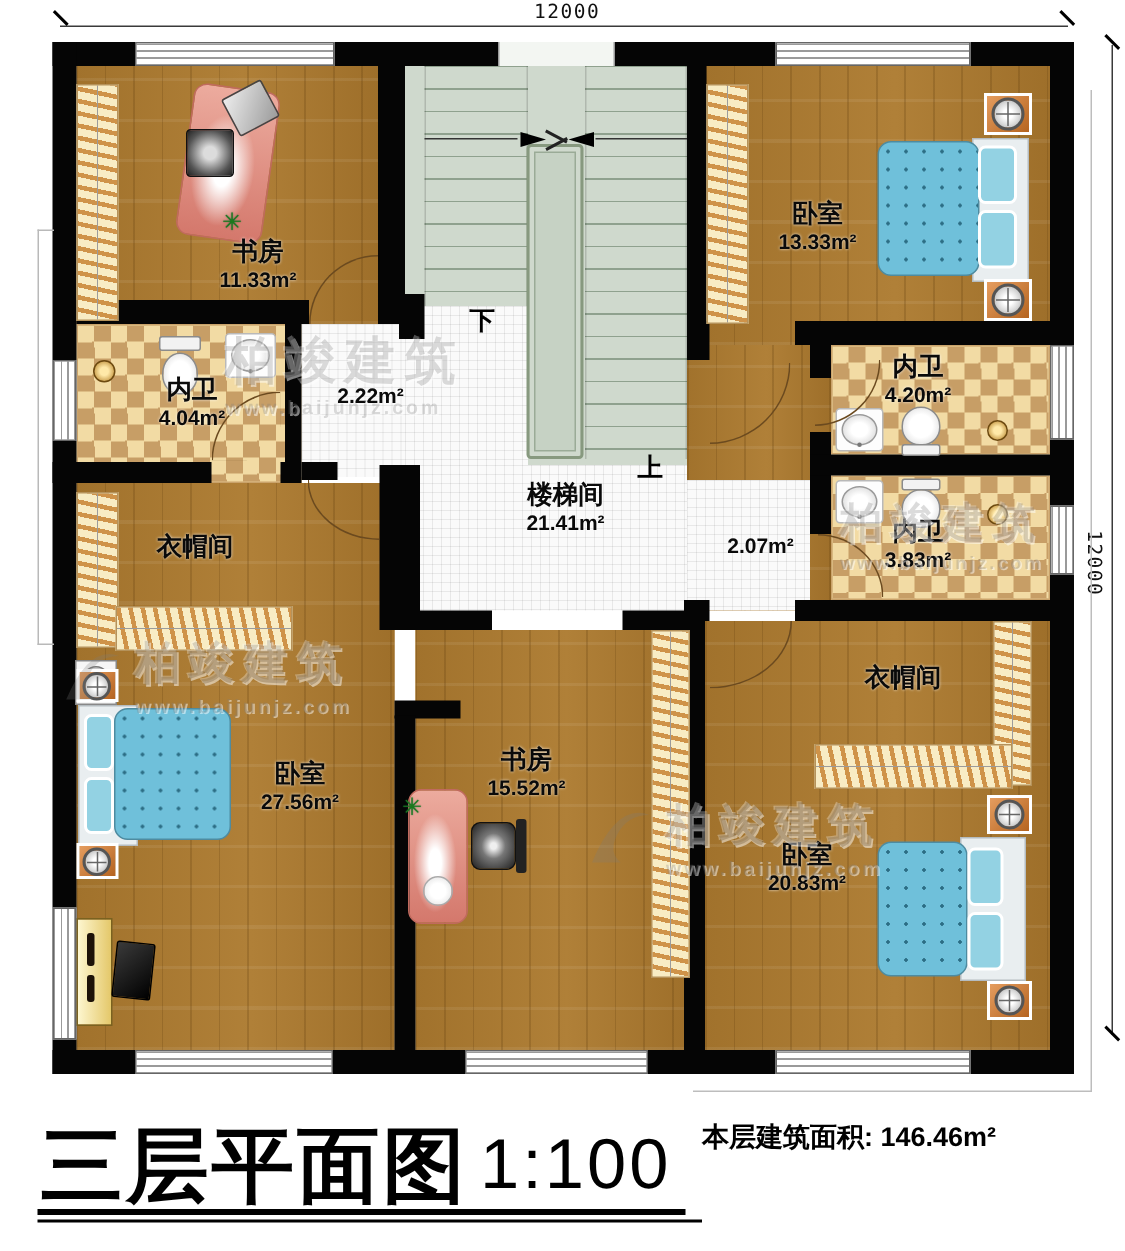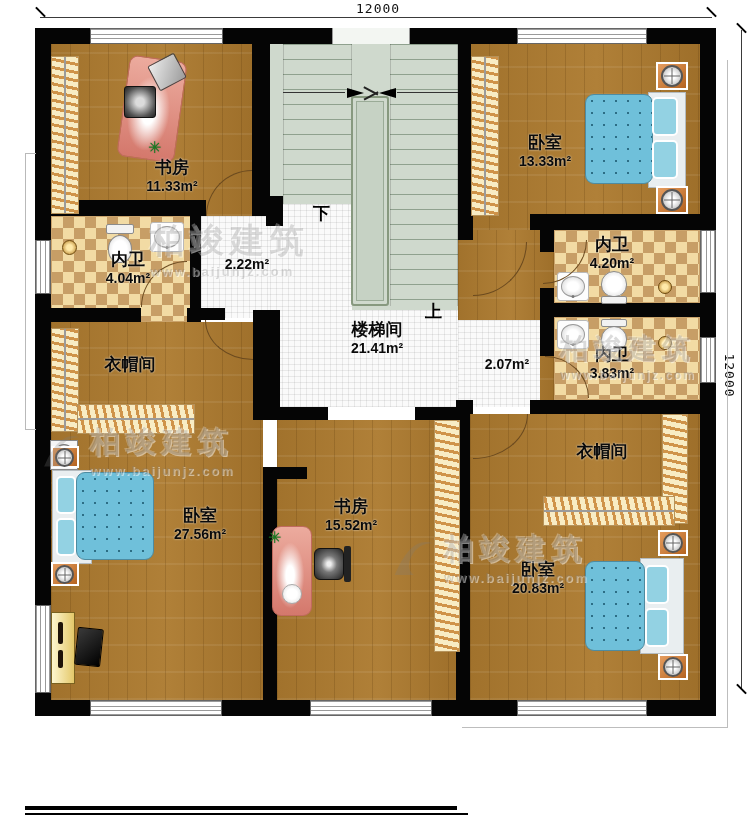--- a/index.html
+++ b/index.html
@@ -329,18 +329,21 @@
       <span class="wm-url" style="font-size:13px">www.baijunjz.com</span>
     </span>
   </div>
   <div class="wm" style="left:560px;top:330px">
     <span class="wm-texts">
       <span class="wm-brand" style="font-size:28px">柏竣建筑</span>
       <span class="wm-url" style="font-size:12px">www.baijunjz.com</span>
     </span>
   </div>
 
+  <div class="tb-title">三层平面图</div>
+  <div class="tb-scale">1:100</div>
   <div class="tb-u1"></div>
   <div class="tb-u2"></div>
   <div class="tb-info">
+    <div><span>本层建筑面积:</span> <span>146.46m²</span></div>
   </div>
 
 </div>
 
 </body></html>

